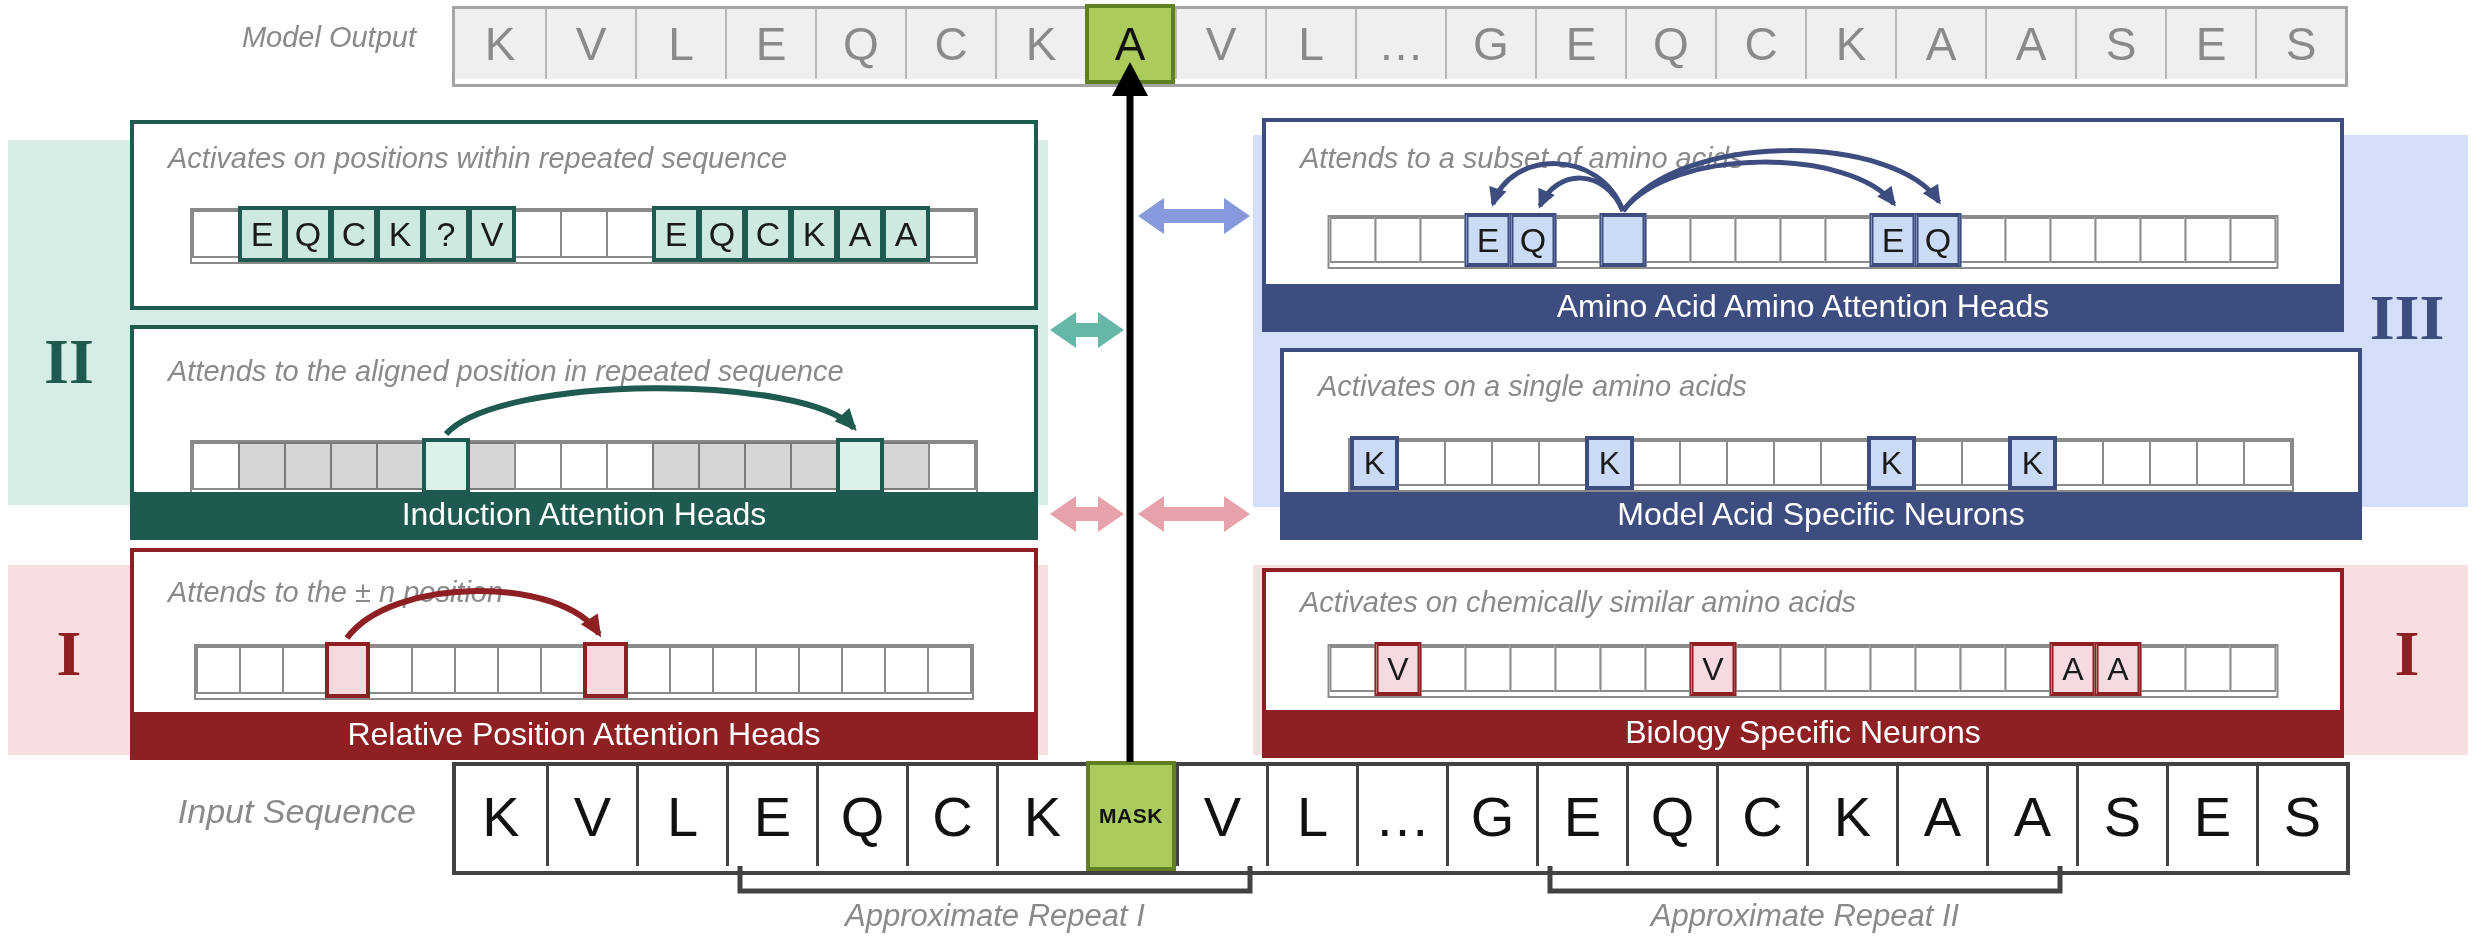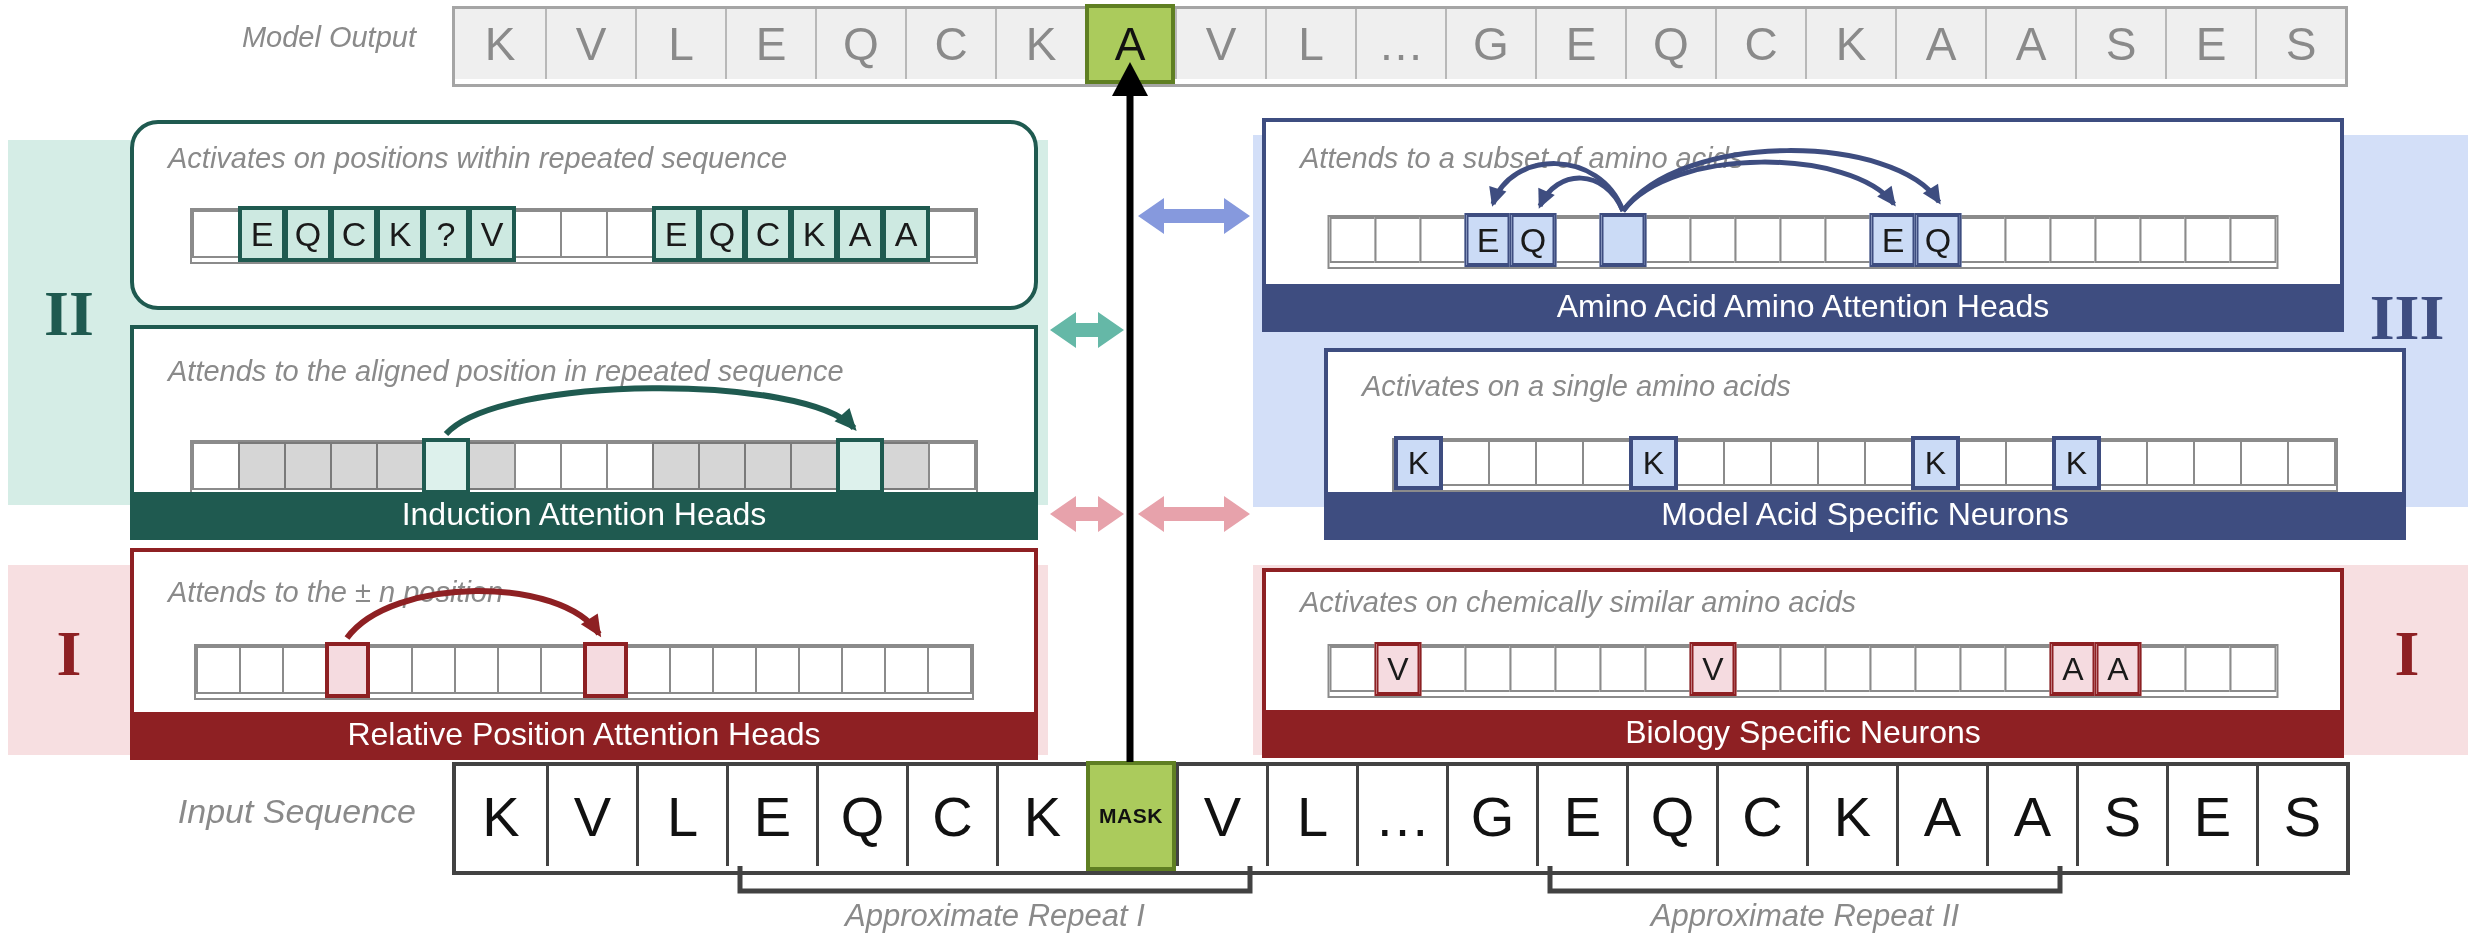--- a/index.html
+++ b/index.html
@@ -8,21 +8,21 @@
 
   
   .band{position:absolute;z-index:0;}
   .band-teal{background:var(--teal-band);}
   .band-blue{background:var(--blue-band);}
   .band-pink{background:var(--pink-band);}
 
   
   .numeral{position:absolute;z-index:1;font-family:"Liberation Serif","DejaVu Serif",serif;
            font-weight:bold;font-size:64px;text-align:center;line-height:1;}
-  .num-teal{color:var(--teal-dark);} .num-navy{color:var(--navy-dark);} .num-red{color:var(--red-dark);}
+  .num-teal{color:var(--teal-dark);margin-top:48px;} .num-navy{color:var(--navy-dark);} .num-red{color:var(--red-dark);}
 
   
   .side-label{position:absolute;z-index:2;color:var(--label-text);font-style:italic;
               text-align:right;width:360px;left:56px;}
   .bracket-label{position:absolute;z-index:2;color:var(--label-text);font-style:italic;
                  text-align:center;width:500px;font-size:31px;}
 
   
   .seqrow{position:absolute;display:flex;align-items:flex-start;background:#fff;z-index:2;}
   .seqrow .cell{box-sizing:border-box;display:flex;align-items:center;justify-content:center;}
@@ -57,21 +57,21 @@
   .drow .cell{box-sizing:border-box;width:var(--cw);height:var(--ch);border:2px solid #8B8B8B;
               margin-left:-2px;background:#fff;display:flex;align-items:center;justify-content:center;
               color:#1a1a1a;}
   .drow .cell:first-child{margin-left:0;}
   .drow .c-gy{background:#D6D6D6;border-color:#7A7A7A;}
   .drow .c-hl,.drow .c-tl{background:var(--t-cell);border-color:var(--t);
         box-shadow:inset 0 0 0 2px var(--t);z-index:2;position:relative;
         height:calc(var(--ch) + 8px);margin-top:-4px;}
   .panel-induction .c-tl{background:#DDF1EC;}
 
-  .panel-repetition{--cw:48px;--ch:48px;font-size:34px;border-radius:28px;}
+  .panel-repetition{--cw:48px;--ch:48px;font-size:34px;}
   .panel-induction {--cw:48px;--ch:48px;}
   .panel-relative  {--cw:45px;--ch:48px;}
   .panel-biased    {--cw:47px;--ch:46px;font-size:34px;}
   .panel-specific  {--cw:49px;--ch:46px;font-size:32px;}
   .panel-biology   {--cw:47px;--ch:46px;font-size:32px;}
 
   
   .overlay{position:absolute;left:0;top:0;z-index:4;pointer-events:none;}
   .stroke-teal{stroke:var(--teal-dark);} .fill-teal{fill:var(--teal-dark);}
   .stroke-red{stroke:var(--red-dark);}   .fill-red{fill:var(--red-dark);}
@@ -241,21 +241,21 @@
         <div class="cell c-p"></div>
         <div class="cell c-p"></div>
         <div class="cell c-p"></div>
         <div class="cell c-p"></div>
         <div class="cell c-p"></div>
         <div class="cell c-p"></div>
       </div>
     <div class="footer">Amino Acid Amino Attention Heads</div>
   </div>
 
-  <div class="panel theme-navy panel-specific" style="left:1324px;top:348px;width:1082px;height:192px;">
+  <div class="panel theme-navy panel-specific" style="left:1280px;top:348px;width:1082px;height:192px;">
     <div class="caption" style="top:18px;">Activates on a single amino acids</div>
     <div class="drow" style="top:86px;">
         <div class="cell c-hl">K</div>
         <div class="cell c-p"></div>
         <div class="cell c-p"></div>
         <div class="cell c-p"></div>
         <div class="cell c-p"></div>
         <div class="cell c-hl">K</div>
         <div class="cell c-p"></div>
         <div class="cell c-p"></div>

